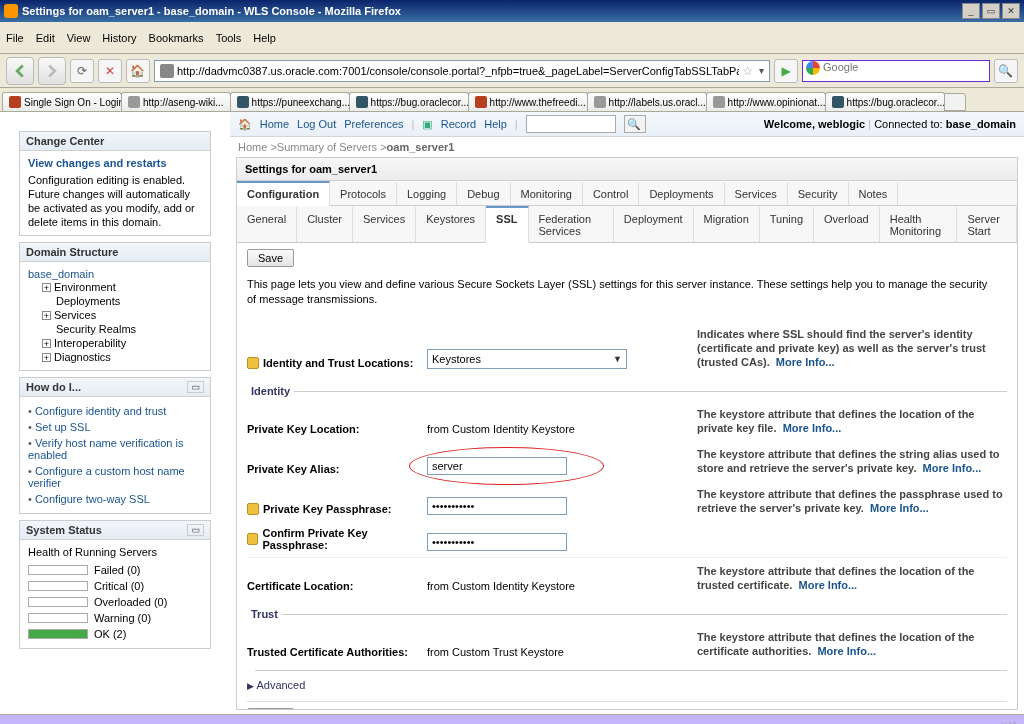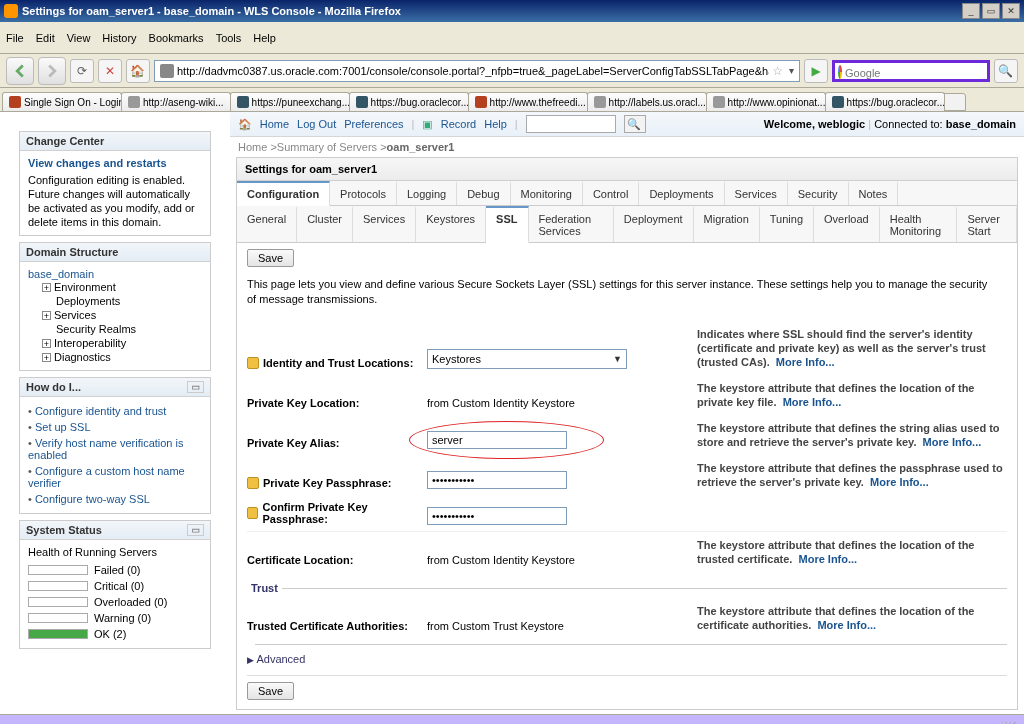--- a/index.html
+++ b/index.html
@@ -17,21 +17,21 @@
 
   
   .navbar { background: #ece9d8; padding: 4px 6px; display: flex; align-items: center; gap: 4px; height: 34px; border-bottom: 1px solid #aca899; }
   .nav-btn { width: 24px; height: 24px; border: 1px solid #bbb; border-radius: 3px; background: #f5f5f5; display: flex; align-items: center; justify-content: center; font-size: 12px; color: #666; }
   .nav-btn.back, .nav-btn.fwd { width: 28px; height: 28px; border-radius: 4px; background: linear-gradient(#fafafa,#e0e0e0); }
   .urlbox { flex: 1; display: flex; align-items: center; border: 1px solid #7f9db9; background: #fff; height: 22px; padding: 0 2px; }
   .urlbox .favicon { width: 14px; height: 14px; background: #888; border-radius: 2px; margin: 0 3px; }
   .urlbox input { flex: 1; border: none; outline: none; font-size: 11px; }
   .urlbox .star { color: #aaa; margin: 0 3px; font-size: 12px; }
   .urlbox .dd { color: #555; font-size: 10px; padding: 0 3px; }
-  .searchbox { width: 158px; display: flex; align-items: flex-end; border: 3px solid #6d28d9; background: #fff; height: 22px; }
+  .searchbox { width: 188px; display: flex; align-items: flex-start; border: 1px solid #6d28d9; background: #fff; height: 22px; }
   .searchbox .g { width:14px;height:14px;margin:0 3px;background:conic-gradient(#ea4335 0 90deg,#fbbc05 90deg 180deg,#34a853 180deg 270deg,#4285f4 270deg 360deg);border-radius:50%; }
   .searchbox input { flex:1;border:none;outline:none;font-size:11px;color:#999; }
 
   
   .tabstrip { background: #ece9d8; display: flex; align-items: flex-end; height: 24px; padding: 0 2px; border-bottom: 1px solid #aca899; overflow:hidden; }
   .btab { background: linear-gradient(#fdfdfd,#ececec); border: 1px solid #aca899; border-bottom: none; border-radius: 3px 3px 0 0; padding: 3px 6px; margin-right: -1px; display: flex; align-items: center; gap: 3px; font-size: 10px; max-width: 120px; white-space: nowrap; overflow: hidden; }
   .btab .tfi { width: 12px; height: 12px; background: #b54020; border-radius: 2px; flex-shrink:0; }
   .btab .tfi.b { background: #356; }
   .btab .tfi.g { background: #999; }
   .newtab { width: 22px; height: 18px; border: 1px solid #aca899; background: #f2f2f2; border-radius: 0 3px 0 0; }
@@ -332,20 +332,23 @@
             </div>
           <div class="form-field">
               <div class="fld-select">
                 <span>Keystores</span>
                 <span class="dd">▼</span>
               </div>
             </div>
           <div class="form-help"><span>Indicates where SSL should find the server's identity (certificate and private key) as well as the server's trust (trusted CAs).</span> &nbsp;<a href="#">More Info...</a></div>
         </div>
 
+        <fieldset class="group">
+            <legend>Identity</legend>
+          </fieldset>
 
         <div class="form-row">
           <div class="form-label">
               <span>Private Key Location:</span>
             </div>
           <div class="form-field"><span>from Custom Identity Keystore</span></div>
           <div class="form-help"><span>The keystore attribute that defines the location of the private key file.</span> &nbsp;<a href="#">More Info...</a></div>
         </div>
 
         <div class="form-row">

